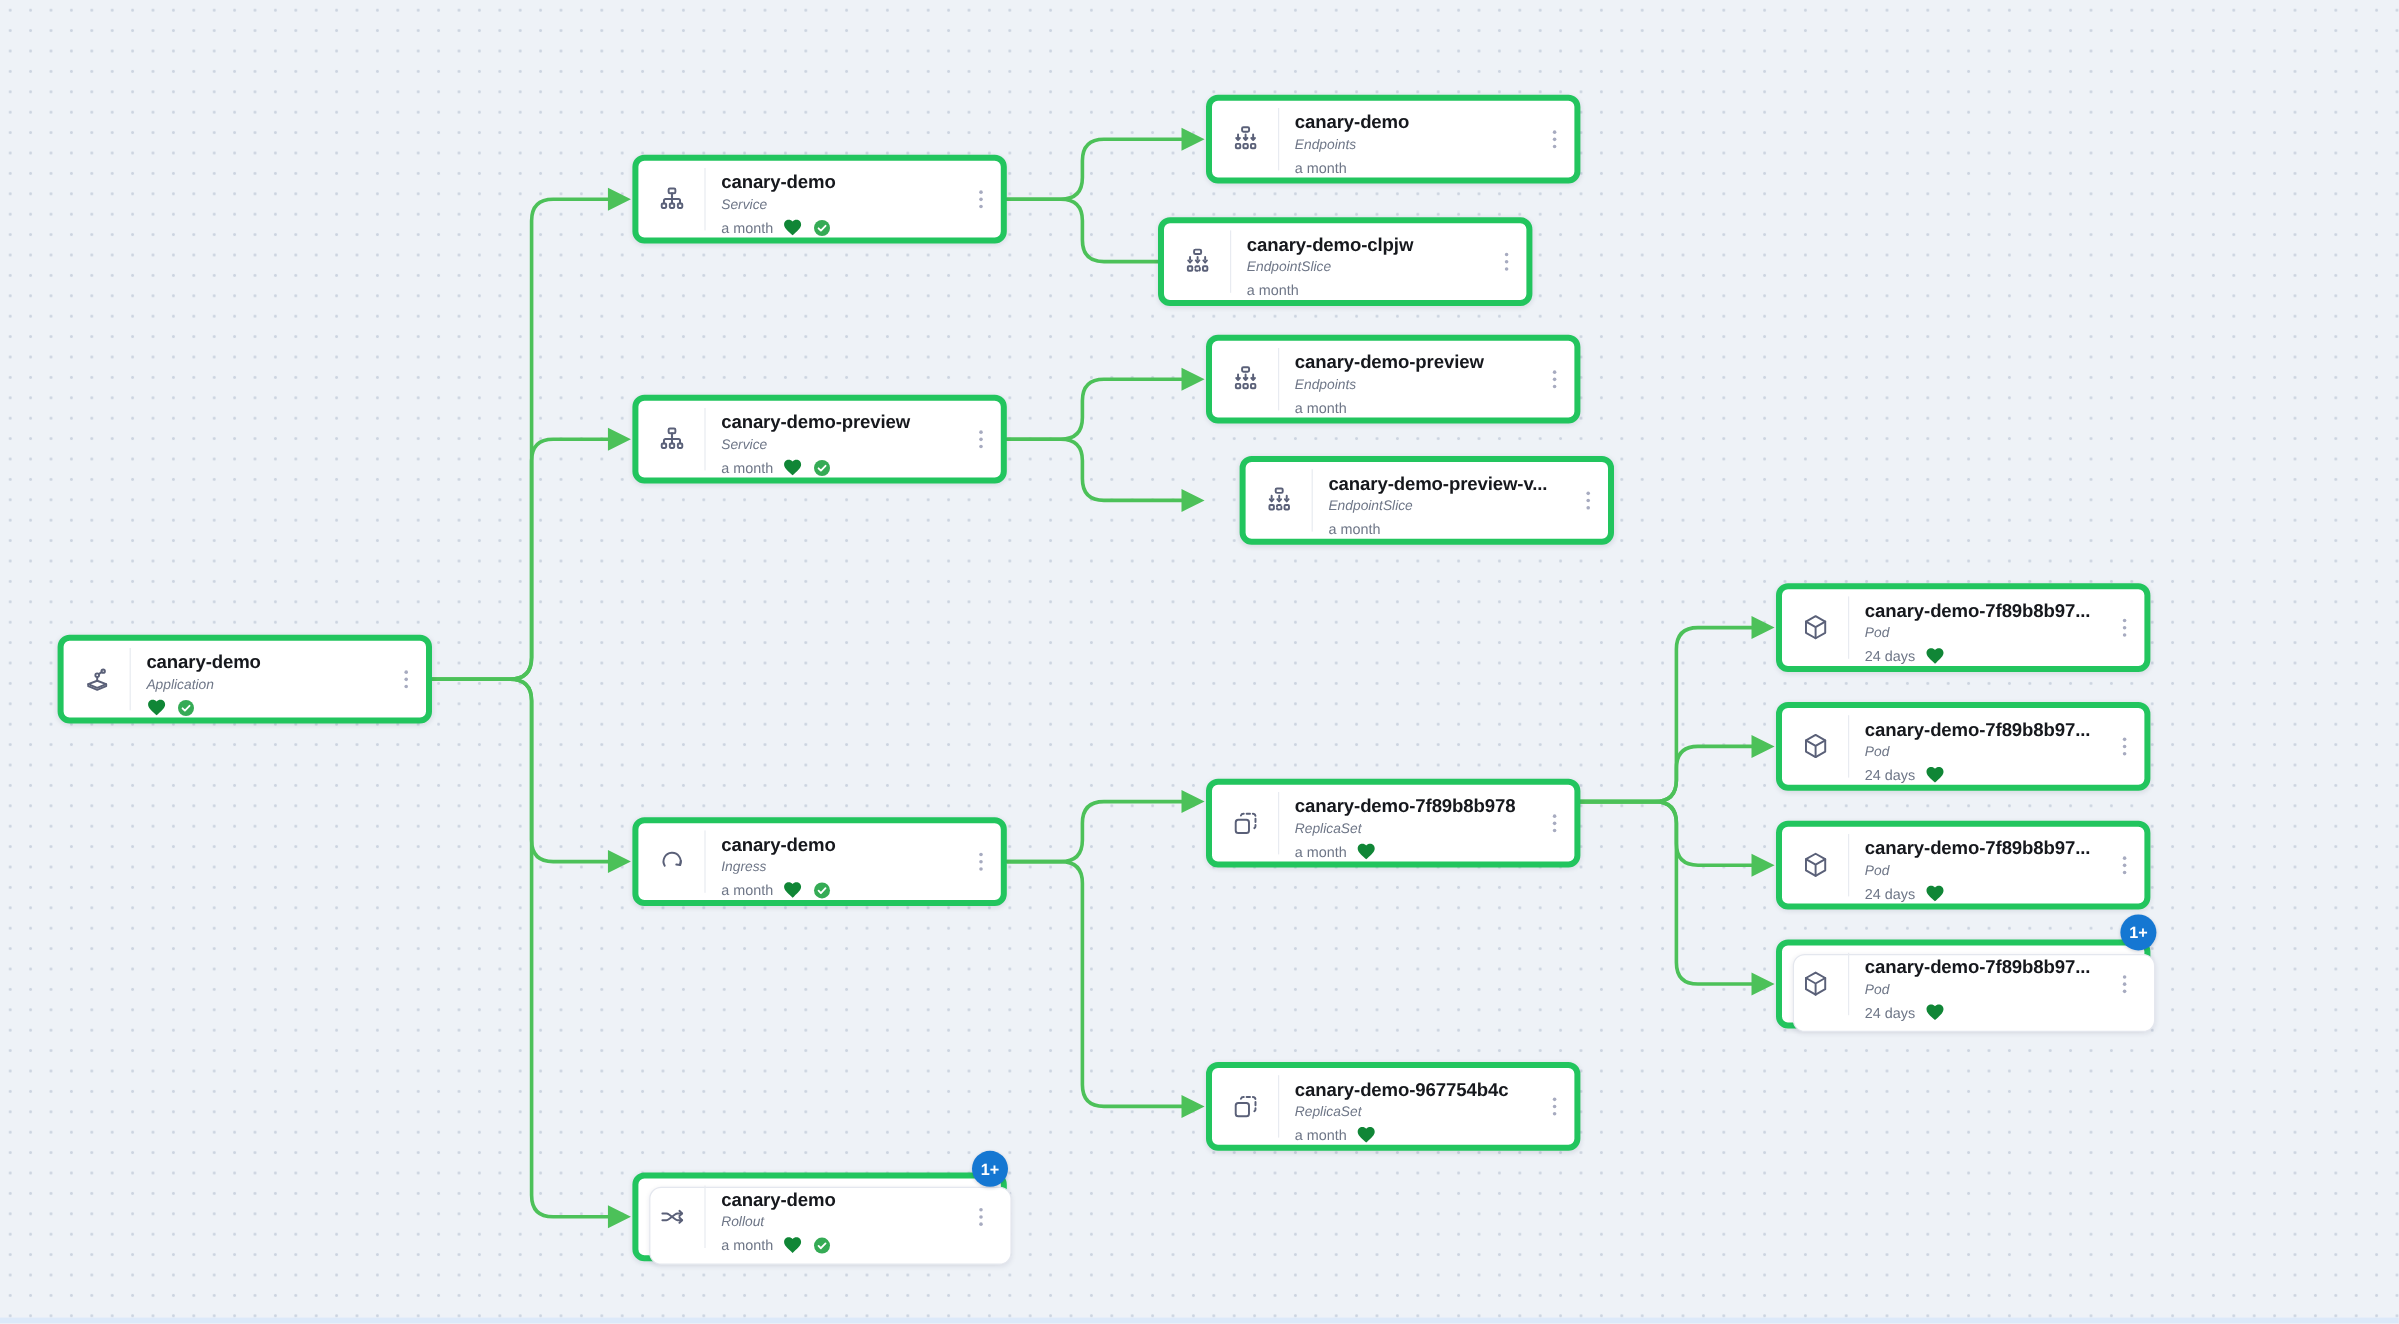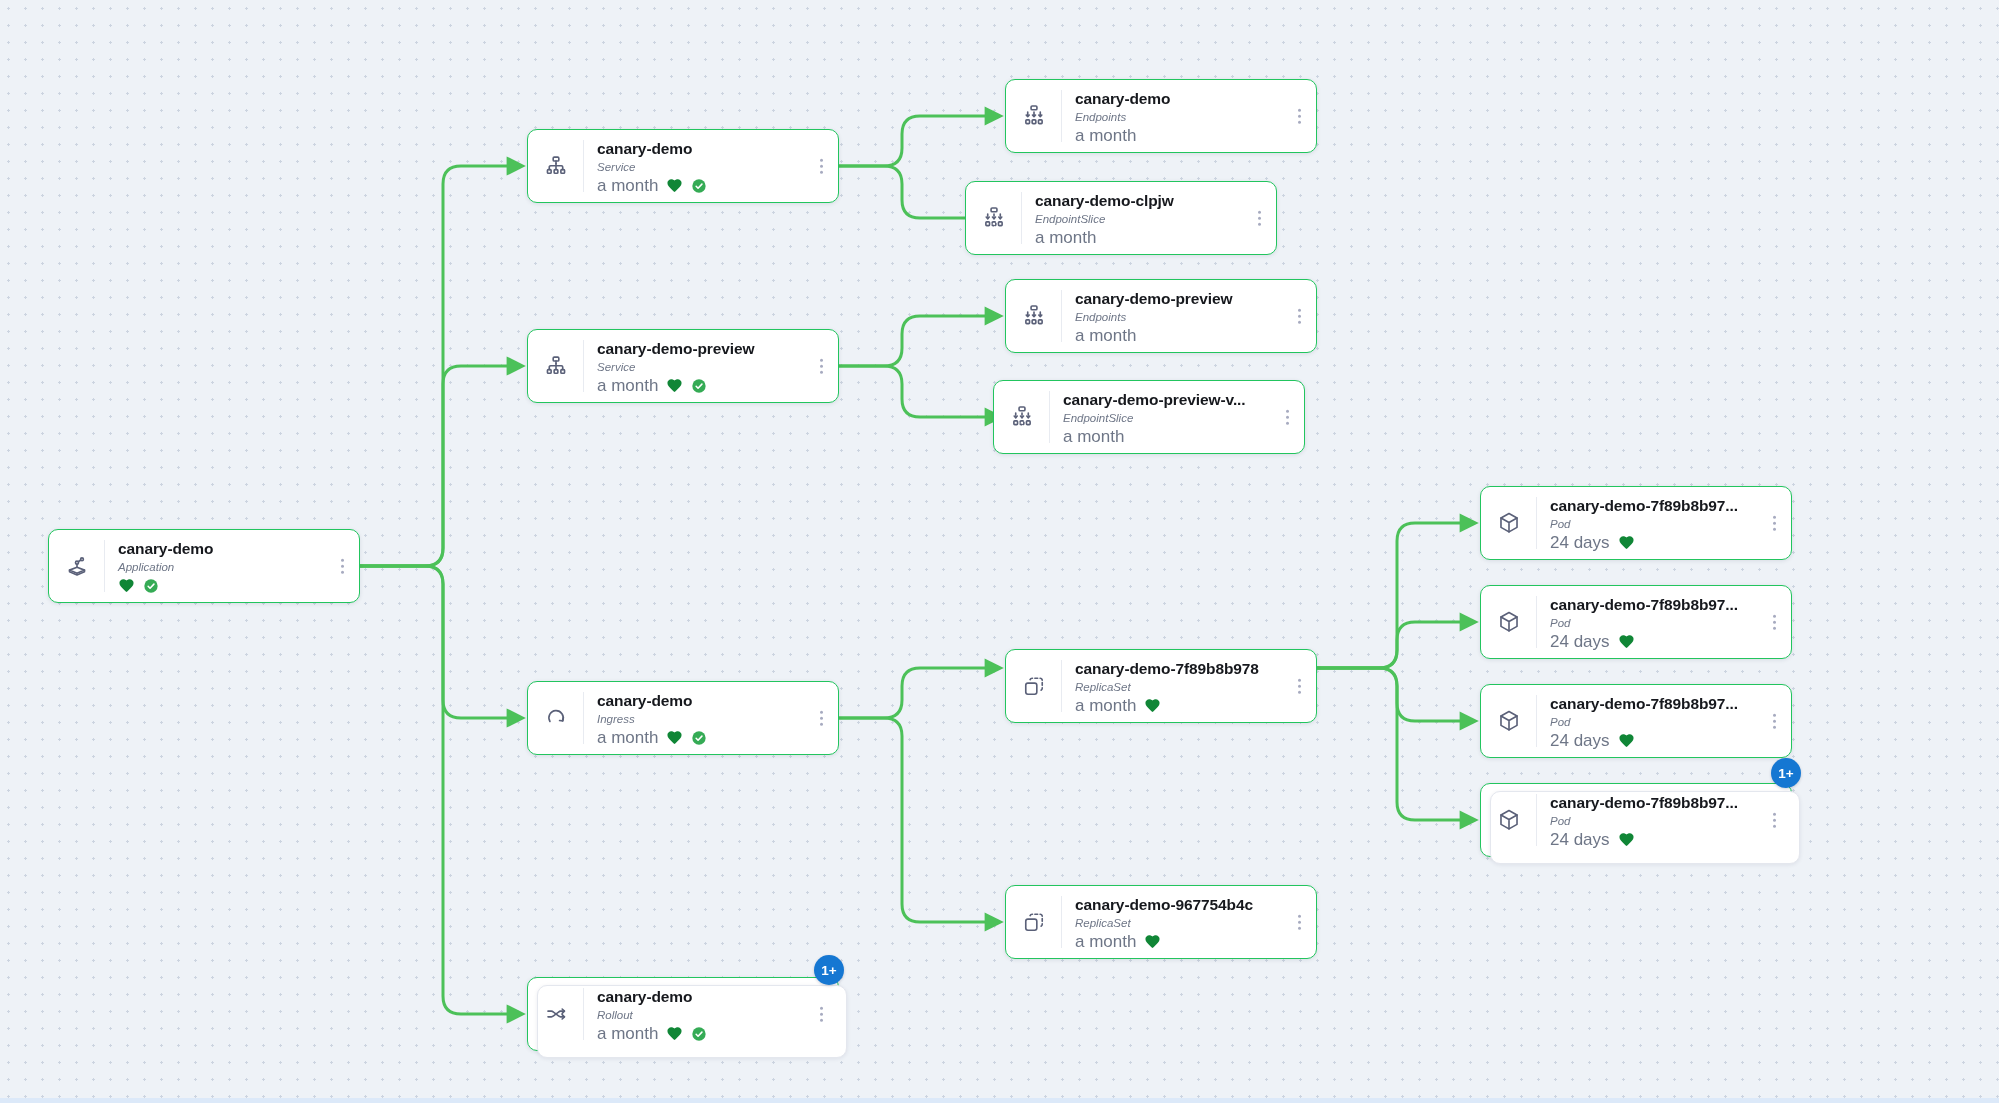--- a/index.html
+++ b/index.html
@@ -9,38 +9,38 @@
     background-color:#eef2f7;
     background-image:radial-gradient(#ccd4e0 1.1px, transparent 1.2px);
     background-size:17px 17px;
   }
   .canvas{position:absolute;inset:0;}
   svg.edges{position:absolute;left:0;top:0;z-index:1;}
   .edge{fill:none;stroke:#4cc159;stroke-width:3;stroke-linecap:round;}
 
   .node{
     position:absolute;width:312px;height:74px;box-sizing:border-box;
-    background:#fff;border:1px solid #22c55e;border-radius:10px;
+    background:#fff;border:5px solid #22c55e;border-radius:10px;
     box-shadow:0 1px 4px rgba(20,30,60,.10);
     display:flex;z-index:2;cursor:pointer;
   }
   .node.stacked::after{
     content:"";position:absolute;z-index:-1;
     top:7px;left:9px;right:-9px;bottom:-8px;
     background:#fff;border:1px solid #e4e7ee;border-radius:10px;
     box-shadow:0 1px 4px rgba(20,30,60,.08);
   }
   .iconwrap{width:55px;min-width:55px;display:flex;justify-content:center;align-items:center;}
   .iconwrap svg{width:26px;height:26px;stroke:#5a6078;stroke-width:1.5;fill:none;stroke-linecap:round;stroke-linejoin:round;}
   .divider{width:1px;align-self:center;height:52px;background:#e8ebf1;}
   .body{flex:1;padding:9px 10px 8px 13px;overflow:hidden;}
   .title{font-size:15.5px;font-weight:600;color:#16181d;line-height:19px;white-space:nowrap;letter-spacing:-.1px;}
   .kind{font-size:11.5px;color:#6e7687;line-height:16px;margin-top:1px;font-style:italic;}
   .meta{display:flex;align-items:center;gap:8px;margin-top:2px;min-height:17px;}
-  .age{font-size:17px;color:#6e7687;line-height:16px;}
+  .age{font-size:12px;color:#6e7687;line-height:16px;}
   .status-svg{display:block;}
   .kebab{
     position:absolute;right:11px;top:50%;transform:translateY(-50%);
     display:flex;flex-direction:column;gap:2.6px;padding:4px;cursor:pointer;
   }
   .kebab span{width:3.2px;height:3.2px;border-radius:50%;background:#a7abc0;}
   .badge{
     position:absolute;width:30px;height:30px;border-radius:50%;
     background:#1577d2;color:#fff;font-size:13.5px;font-weight:700;
     display:flex;align-items:center;justify-content:center;z-index:4;
@@ -337,21 +337,21 @@
           <span class="age">a month</span>
         </div>
     </div>
     <div class="kebab">
         <span></span>
         <span></span>
         <span></span>
       </div>
   </div>
 
-  <div class="node" style="left:993px;top:380px">
+  <div class="node" style="left:1033px;top:380px">
     <div class="iconwrap">
         <svg>
           <use href="#i-endpointslice"></use>
         </svg>
       </div>
     <div class="divider"></div>
     <div class="body">
       <div class="title">canary-demo-preview-v...</div>
       <div class="kind">EndpointSlice</div>
       <div class="meta">

